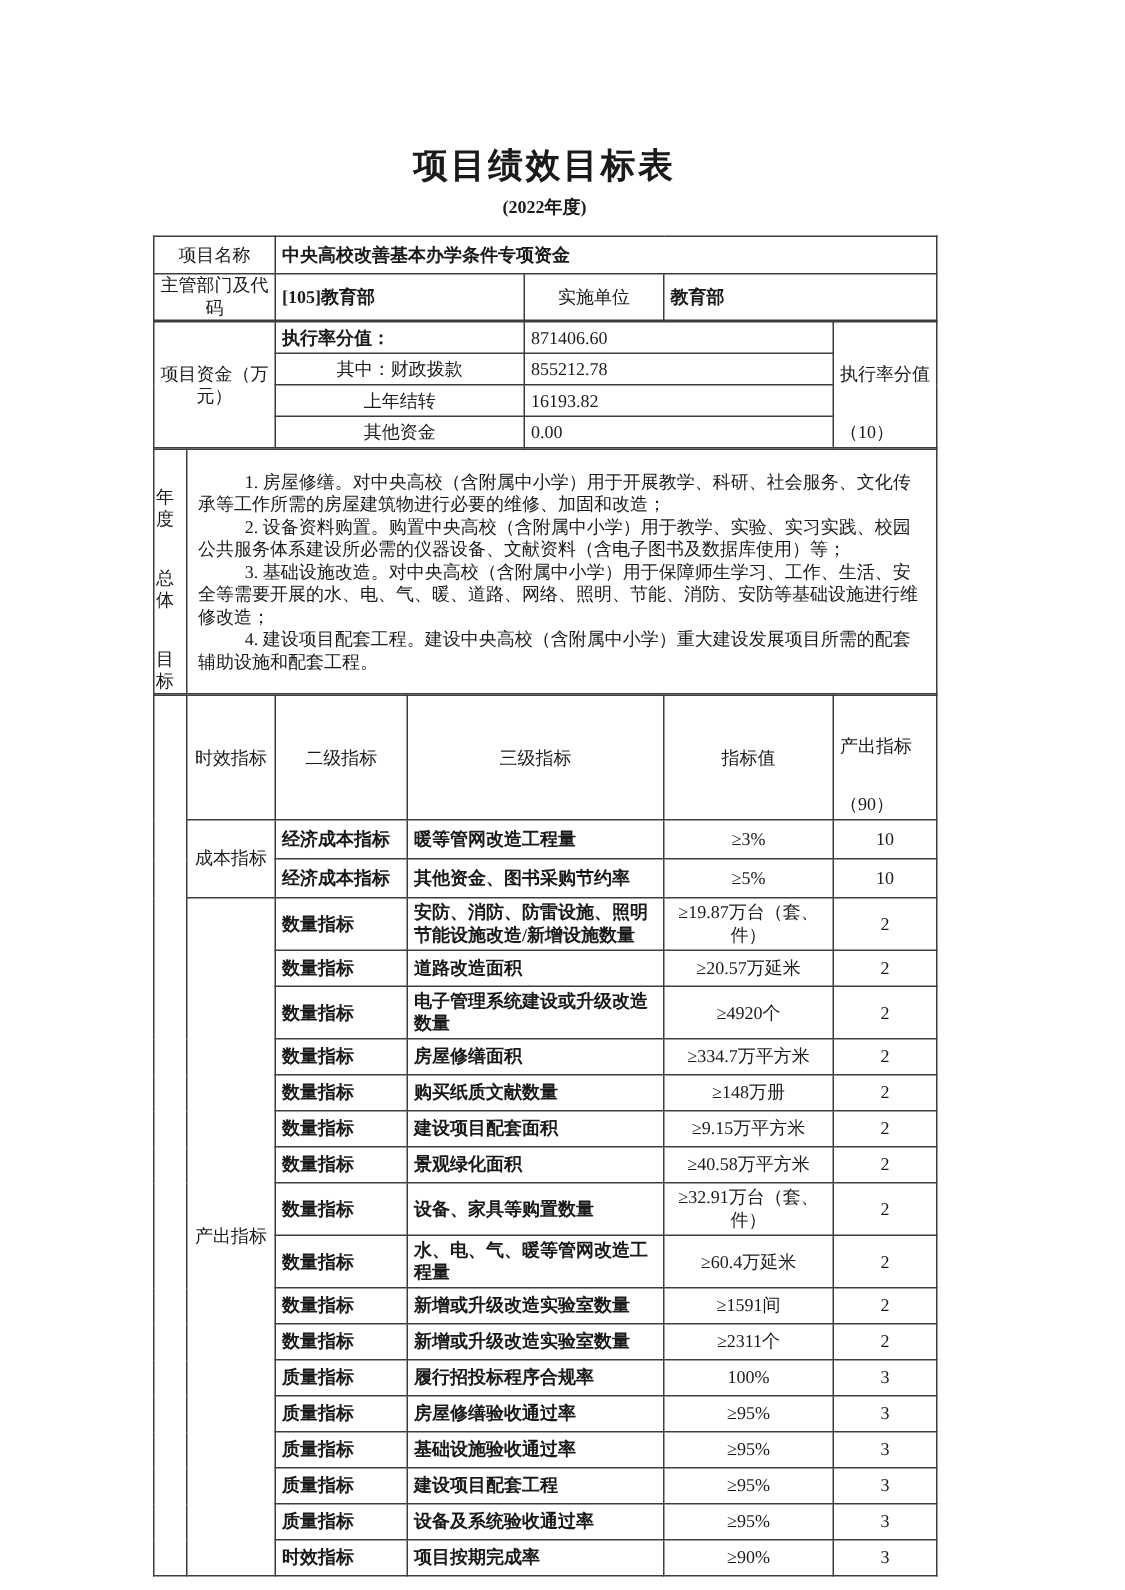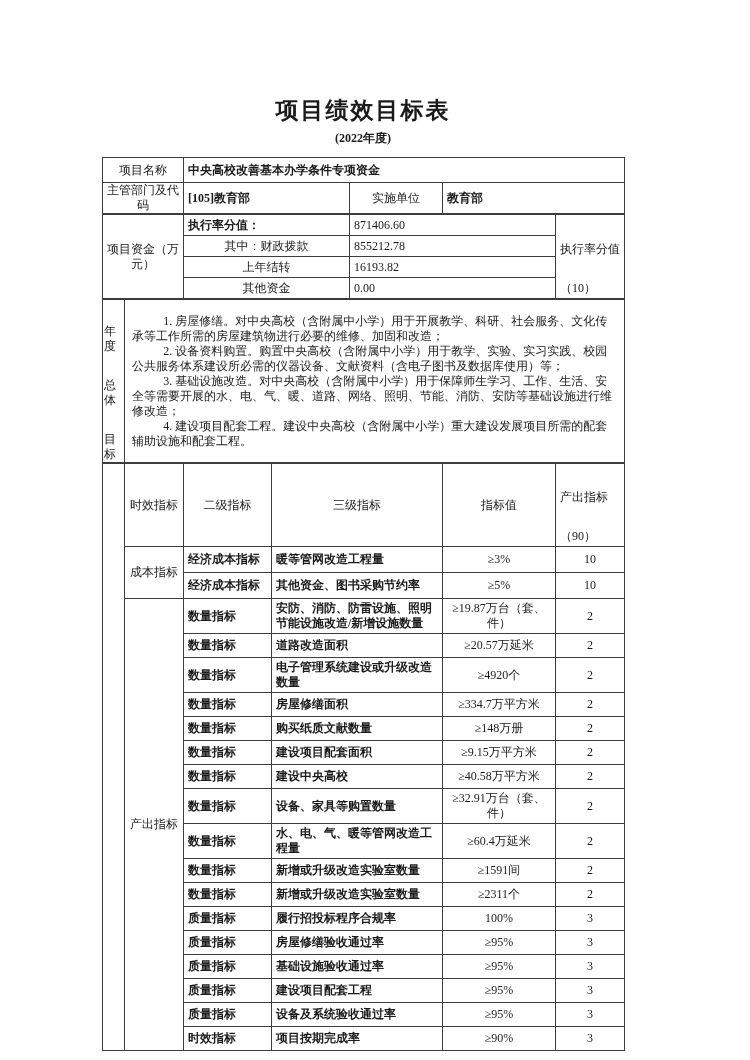--- a/index.html
+++ b/index.html
@@ -191,21 +191,21 @@
         <td class="c">2</td>
       </tr>
       <tr class="h24">
         <td class="l">数量指标</td>
         <td class="l">建设项目配套面积</td>
         <td class="c">≥9.15万平方米</td>
         <td class="c">2</td>
       </tr>
       <tr class="h24">
         <td class="l">数量指标</td>
-        <td class="l">建设中央高校</td>
+        <td class="l">景观绿化面积</td>
         <td class="c">≥40.58万平方米</td>
         <td class="c">2</td>
       </tr>
       <tr class="h24">
         <td class="l">数量指标</td>
         <td class="l">设备、家具等购置数量</td>
         <td class="c">≥32.91万台（套、件）</td>
         <td class="c">2</td>
       </tr>
       <tr class="h24">

